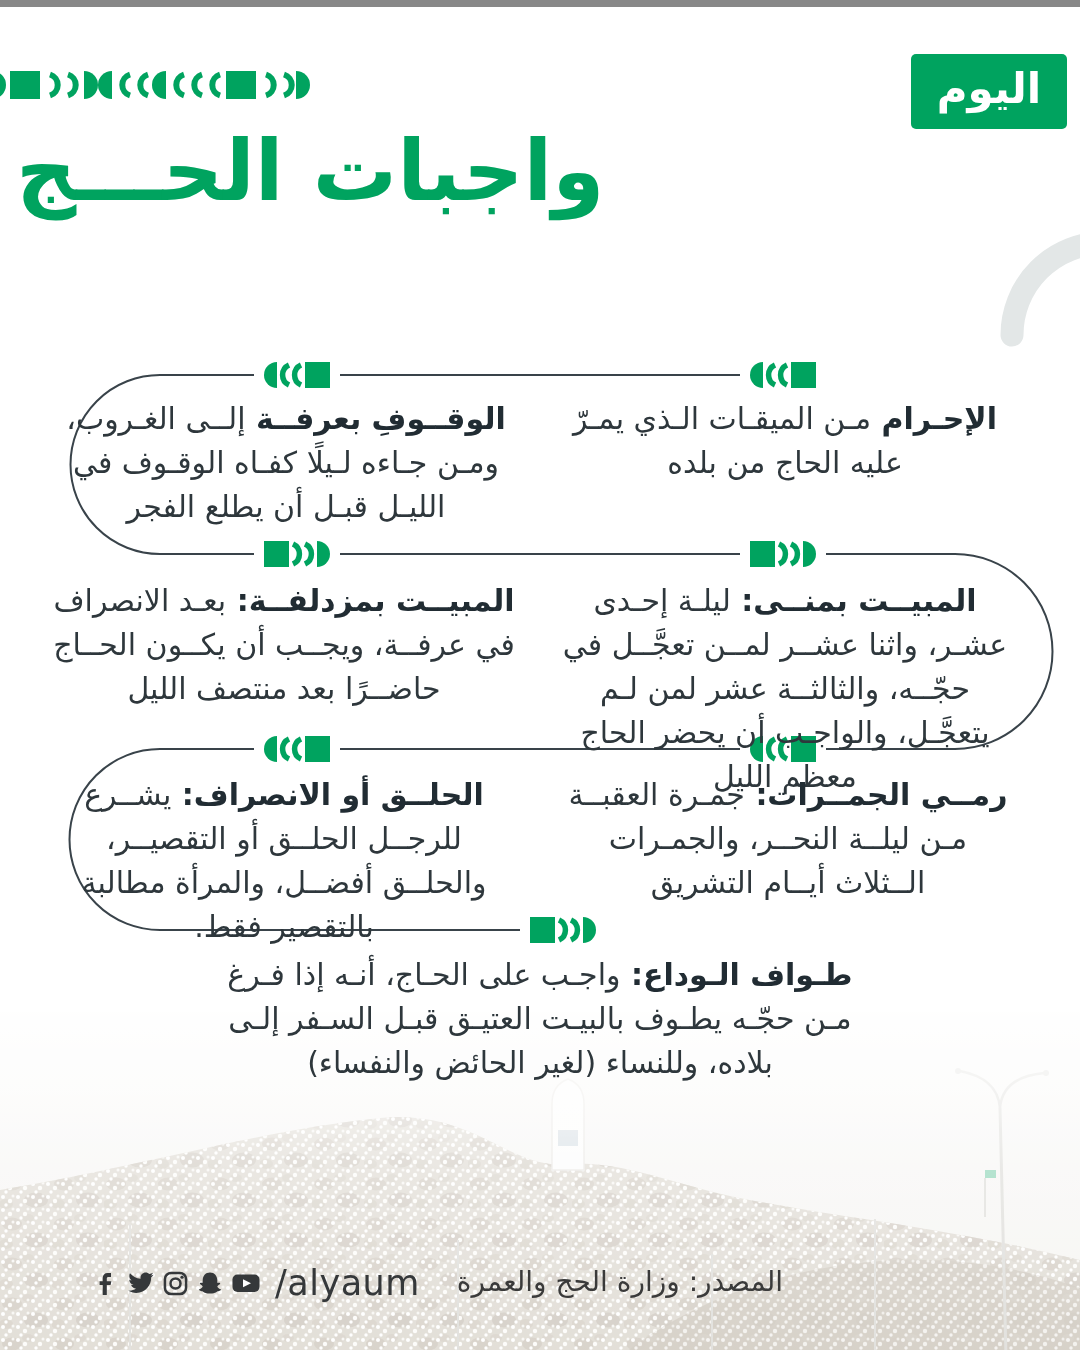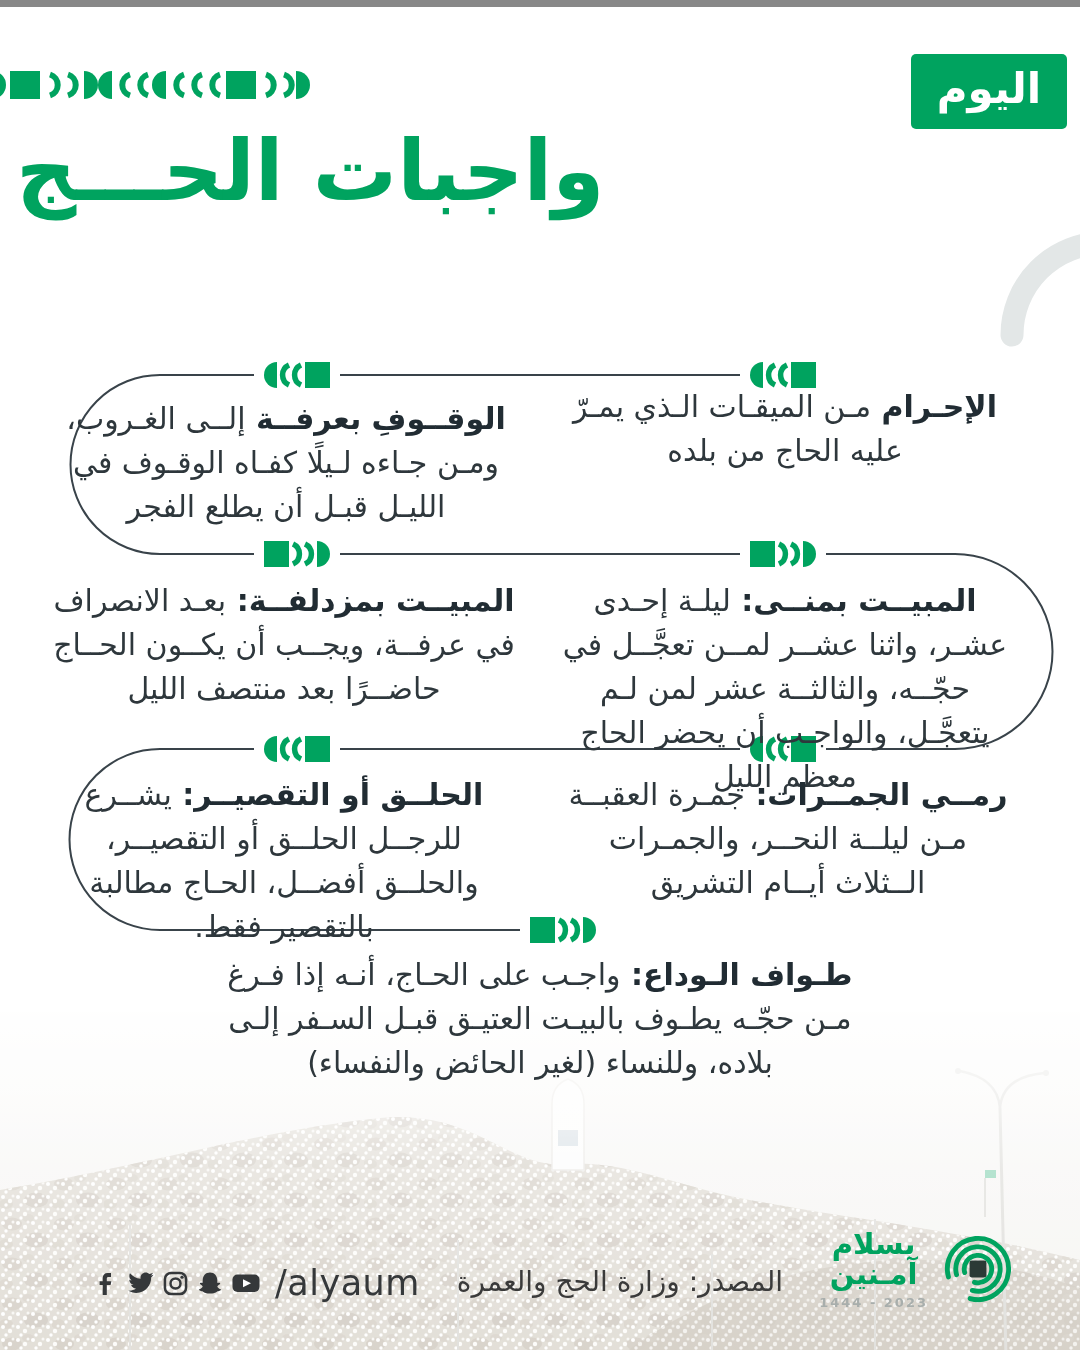--- a/index.html
+++ b/index.html
@@ -142,37 +142,37 @@
       <svg viewBox="0 0 66 26">
         <use href="#con-left"></use>
       </svg>
     </div>
   <div class="con" style="left:520px;top:910px">
       <svg viewBox="0 0 66 26">
         <use href="#con-right"></use>
       </svg>
     </div>
 
-  <div class="block" style="left:560px;top:378px;width:450px">
+  <div class="block" style="left:560px;top:390px;width:450px">
     <span class="lead">الإحـرام</span><span>مـن الميقـات الـذي يمـرّ عليه الحاج من بلده</span>
   </div>
   <div class="block" style="left:56px;top:390px;width:460px">
     <span class="lead">الوقــوفِ بعرفــة</span><span>إلــى الغـروب، ومـن جـاءه لـيلًا كفـاه الوقـوف في الليـل قبـل أن يطلع الفجر</span>
   </div>
   <div class="block" style="left:556px;top:572px;width:458px">
     <span class="lead">المبيــت بمنــى:</span><span>ليلـة إحـدى عشـر، واثنا عشــر لمــن تعجَّــل في حجّــه، والثالثــة عشر لمن لـم يتعجَّـل، والواجـب أن يحضر الحاج معظم الليل</span>
   </div>
   <div class="block" style="left:52px;top:572px;width:464px">
     <span class="lead">المبيــت بمزدلفــة:</span><span>بعـد الانصراف في عرفــة، ويجــب أن يكــون الحــاج حاضــرًا بعد منتصف الليل</span>
   </div>
   <div class="block" style="left:566px;top:766px;width:444px">
     <span class="lead">رمــي الجمــرات:</span><span>جمـرة العقبــة مـن ليلــة النحــر، والجمـرات الــثلاث أيــام التشريق</span>
   </div>
   <div class="block" style="left:52px;top:766px;width:464px">
-    <span class="lead">الحلــق أو التقصيــر:</span><span>يشــرع للرجــل الحلــق أو التقصيــر، والحلــق أفضــل، الحـاج مطالبة بالتقصير فقط.</span>
+    <span class="lead">الحلــق أو الانصراف:</span><span>يشــرع للرجــل الحلــق أو التقصيــر، والحلــق أفضــل، والمرأة مطالبة بالتقصير فقط.</span>
   </div>
   <div class="block" style="left:208px;top:946px;width:664px">
     <span class="lead">طـواف الـوداع:</span><span>واجـب على الحـاج، أنـه إذا فـرغ مـن حجّـه يطـوف بالبيـت العتيـق قبـل السـفر إلـى بلاده، وللنساء (لغير الحائض والنفساء)</span>
   </div>
 
   <div class="photo">
     <svg viewBox="0 0 1080 345" width="1080" height="345">
       <defs>
         <linearGradient id="sky" x1="0" y1="0" x2="0" y2="1">
           <stop offset="0" stop-color="#f7f6f4"></stop>
@@ -247,29 +247,14 @@
     </svg>
     <svg width="28" height="24" viewBox="0 0 28 24" fill="#35383a">
       <rect x="0.5" y="3.5" width="27" height="17.5" rx="5"></rect>
       <polygon points="11,8.2 19,12.2 11,16.2" fill="#ffffff"></polygon>
     </svg>
     <span class="handle">/alyaum</span>
   </div>
 
   <div class="source">المصدر: وزارة الحج والعمرة</div>
 
-  <div class="stamp">
-    <div class="stamp-text">
-      <div class="stamp-l">بسلام</div>
-      <div class="stamp-l">آمـنين</div>
-      <div class="stamp-years">2023 - 1444</div>
-    </div>
-    <svg width="76" height="76" viewBox="0 0 72 72">
-      <g fill="none" stroke="#00a35f" stroke-width="4.6" stroke-linecap="round">
-        <path d="M8,43.5 A29,29 0 1 1 28.5,64"></path>
-        <path d="M15.7,41.4 A21,21 0 1 1 30.6,56.3"></path>
-        <path d="M23.4,39.4 A13,13 0 1 1 32.6,48.6"></path>
-      </g>
-      <rect x="28" y="28" width="16" height="16" rx="2" fill="#2b3a36"></rect>
-    </svg>
-  </div>
 
 </div>
 
 </body></html>

